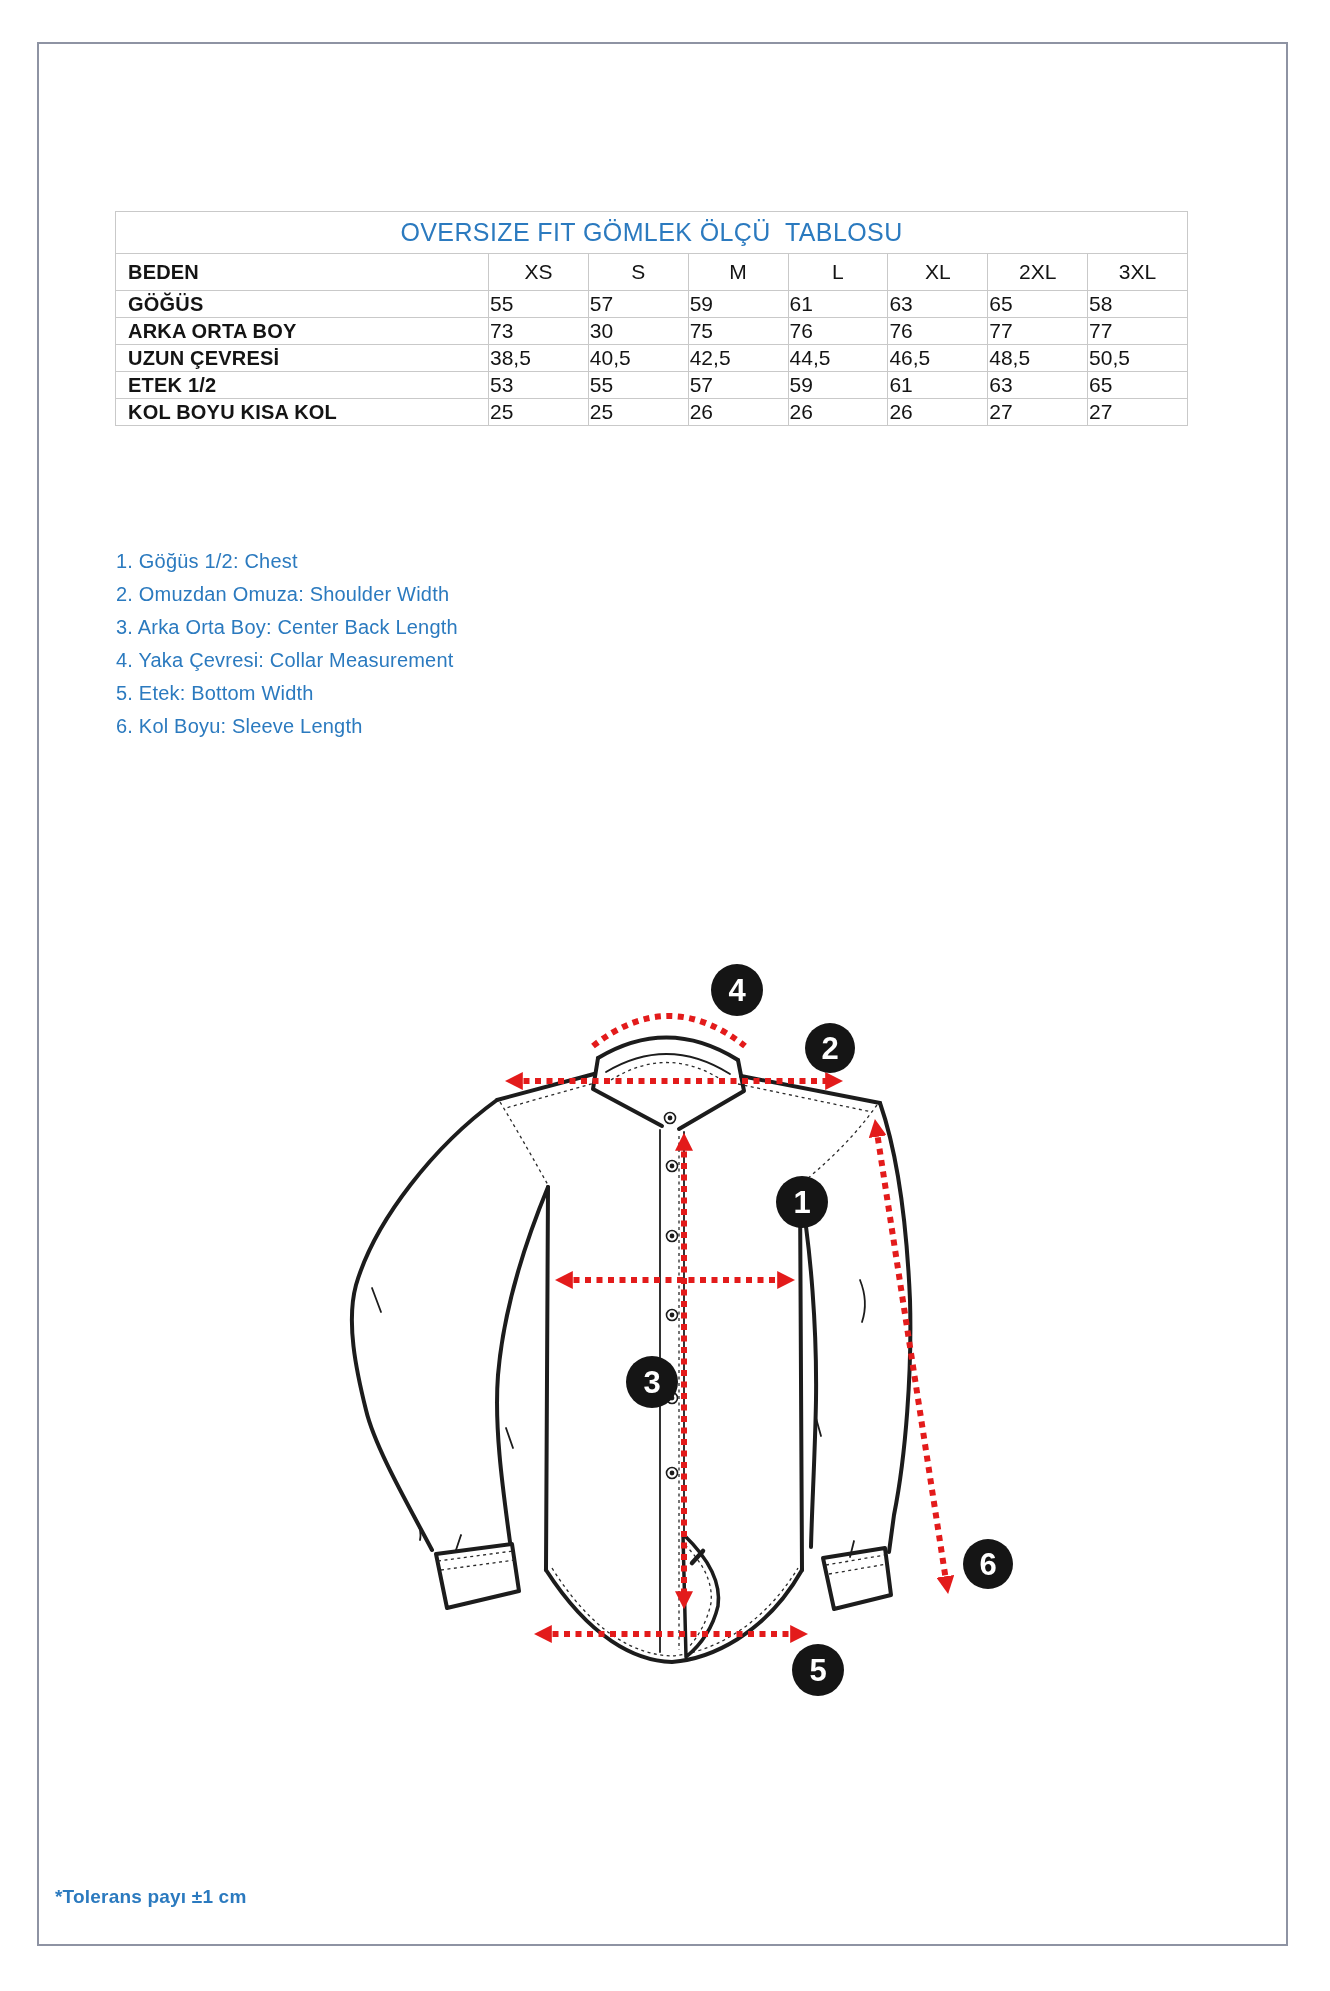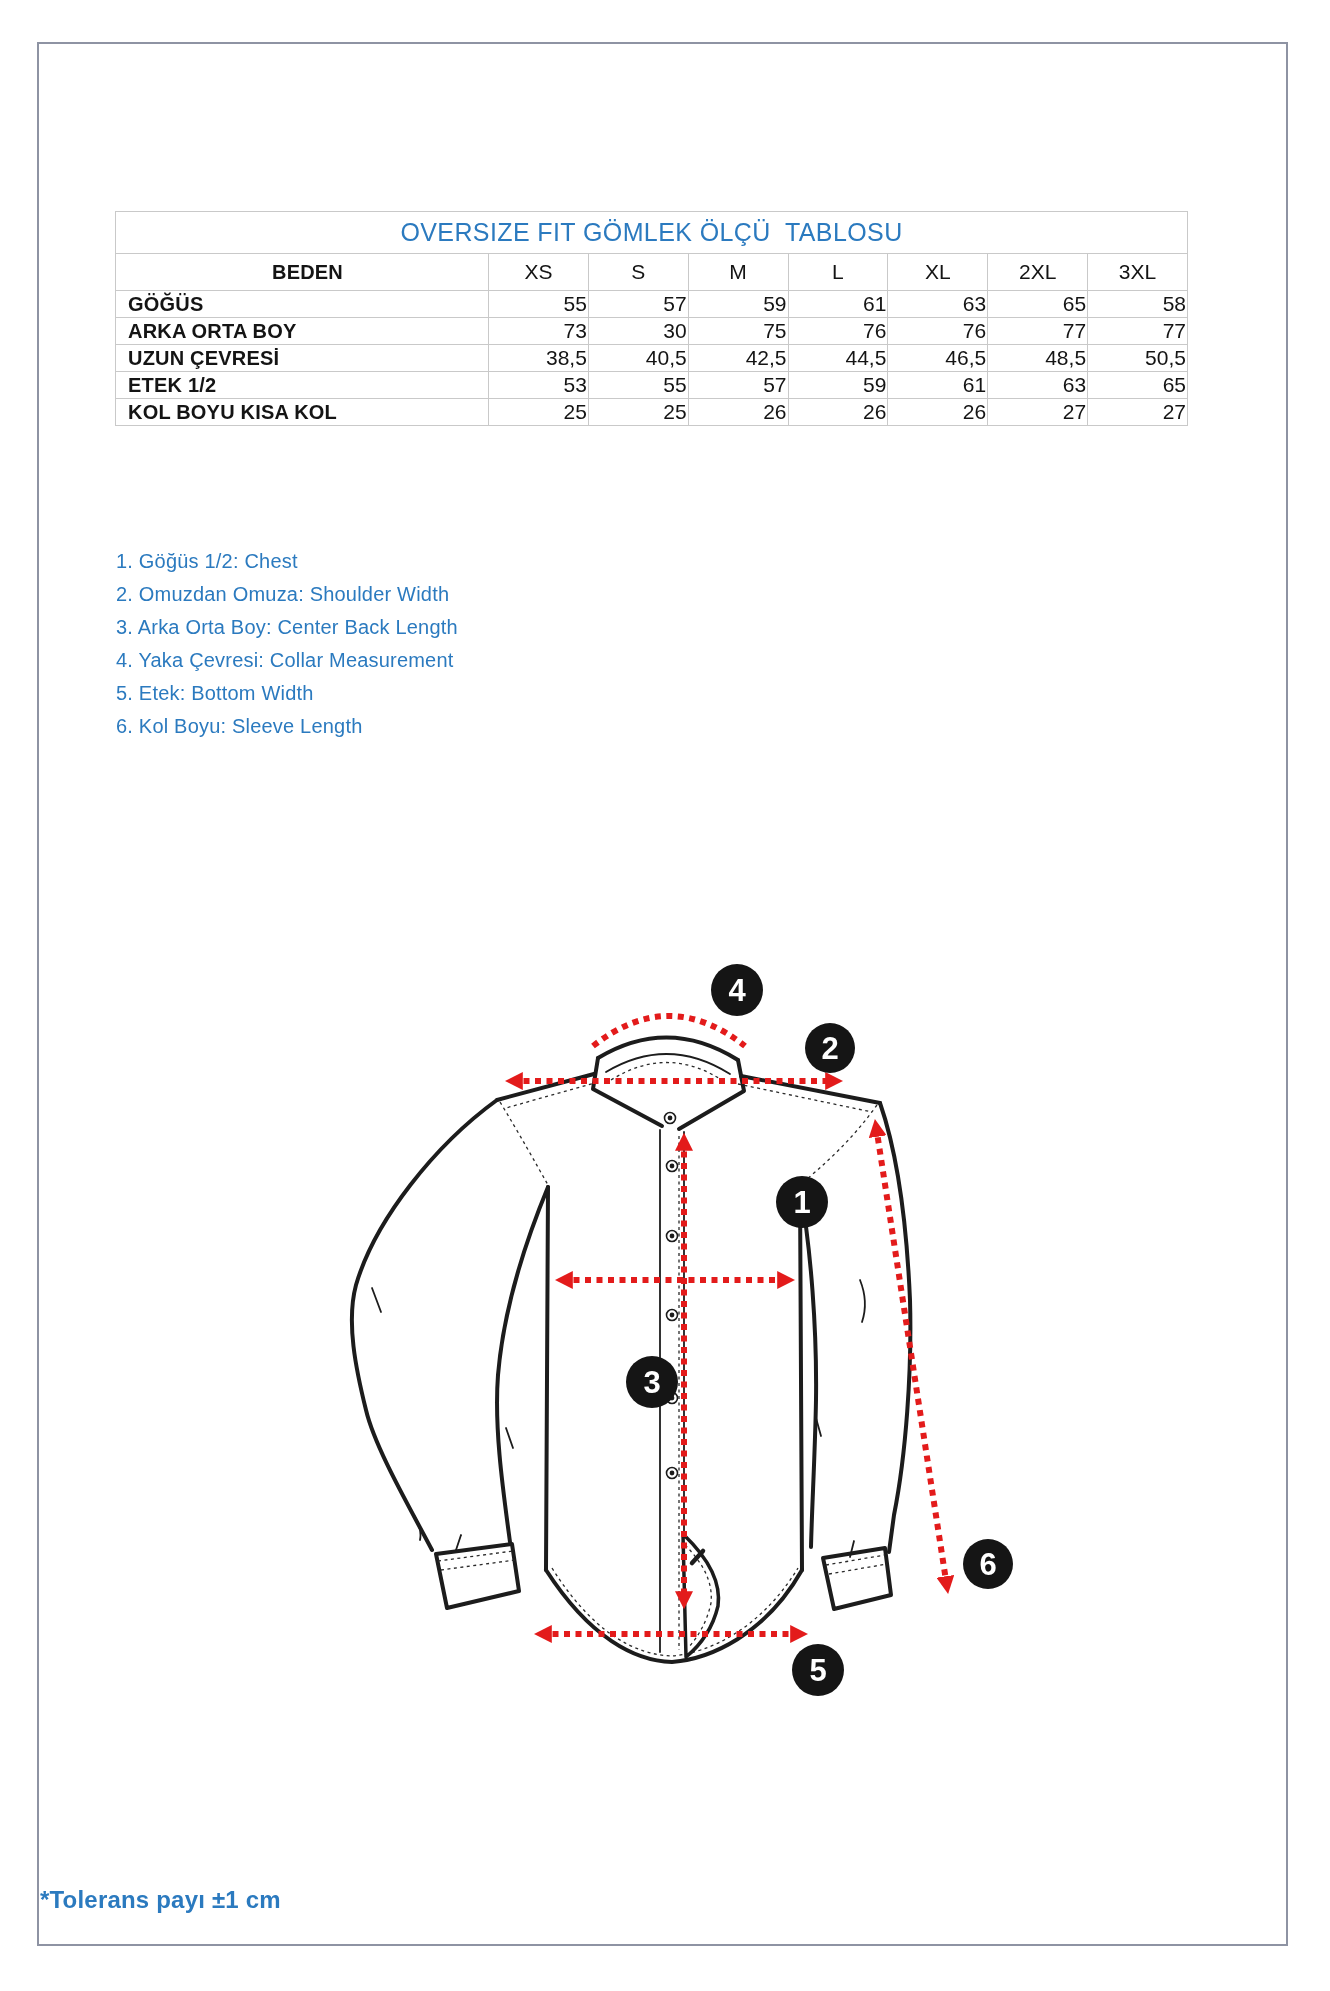--- a/index.html
+++ b/index.html
@@ -19,44 +19,44 @@
     border:2px solid #8e93a3;background:#fff;box-sizing:border-box;
   }
   
   .size-table-wrap{position:absolute;left:115px;top:211px;border-radius:14px;}
   table{border-collapse:collapse;table-layout:fixed;width:1072px;background:#fff;}
   th,td{border:1px solid var(--grid);box-sizing:border-box;}
   .title-cell{
     height:42px;text-align:center;color:var(--blue);
     font-size:25px;font-weight:500;letter-spacing:.4px;white-space:pre;
   }
-  .header-row th{height:37px;font-size:21px;font-weight:400;color:var(--ink);text-align:center;}
+  .header-row th{height:37px;font-size:21px;font-weight:400;color:var(--ink);}
   .c-label{text-align:left;padding-left:12px;}
   .header-row th.c-label{font-weight:700;font-size:20px;letter-spacing:.2px;}
   tbody tr{height:17px;}
   tbody th{font-size:20px;font-weight:600;color:var(--ink);letter-spacing:.2px;}
-  tbody td{text-align:right;font-size:21px;font-weight:400;color:var(--ink);}
+  tbody td{text-align:left;font-size:21px;font-weight:400;color:var(--ink);}
   
   .legend{position:absolute;left:116px;top:551px;}
   .legend-item{
     color:var(--blue);font-size:20px;font-weight:400;
     line-height:20px;margin-bottom:13px;letter-spacing:.2px;
   }
   
   .diagram{position:absolute;left:260px;top:950px;width:840px;height:770px;}
   .outline{fill:none;stroke:#1c1c1c;stroke-width:4;stroke-linecap:round;stroke-linejoin:round;}
   .thin{fill:none;stroke:#1c1c1c;stroke-width:1.8;stroke-linecap:round;}
   .stitch{fill:none;stroke:#2a2a2a;stroke-width:1.3;stroke-dasharray:3 3.5;}
   .meas{fill:none;stroke:var(--red);stroke-width:6;stroke-dasharray:6 5.5;}
   .badge{fill:#151515;}
   .badge-num{fill:#ffffff;font-size:31px;font-weight:700;text-anchor:middle;font-family:"Liberation Sans",sans-serif;}
   
   .footer-note{
-    position:absolute;left:40px;top:1886px;color:var(--blue);
-    font-size:24px;font-weight:600;letter-spacing:.2px;text-align:center;
+    position:absolute;left:55px;top:1886px;color:var(--blue);
+    font-size:19px;font-weight:600;letter-spacing:.2px;text-align:center;
   }
 </style>
 </head>
 <body>
 
 <div class="frame"></div>
 
 <div class="size-table-wrap">
   <table>
     <colgroup>

